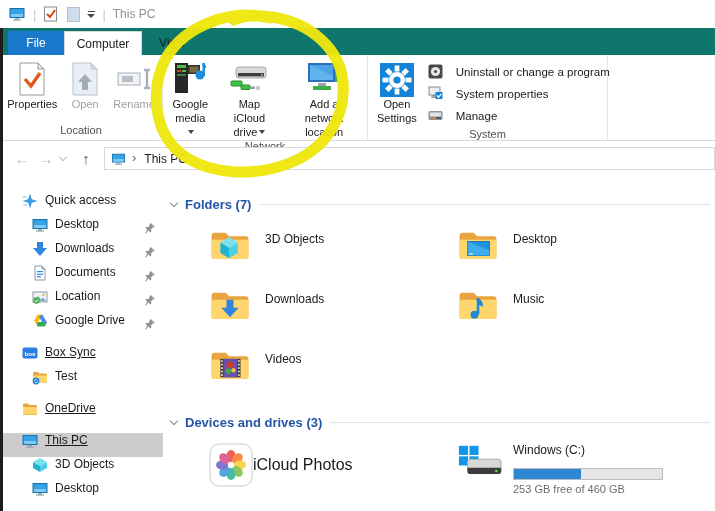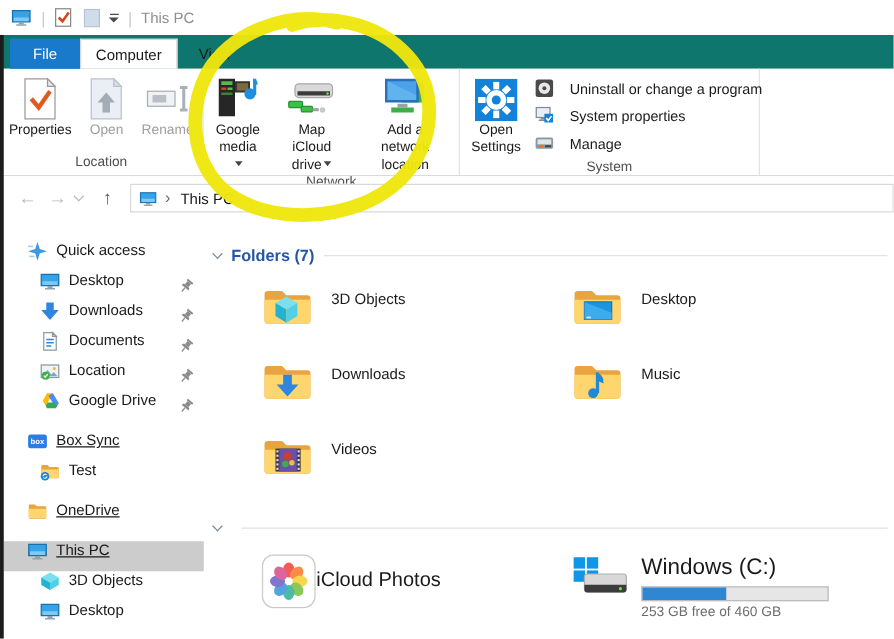--- a/index.html
+++ b/index.html
@@ -65,21 +65,21 @@
   .sect-chev { width:6px; height:6px; border-right:1.5px solid #7a8a99; border-bottom:1.5px solid #7a8a99; transform:rotate(45deg); margin:0 8px 3px 2px; }
   .sect-title { font-size:13px; color:#2456a5; white-space:nowrap;font-weight:bold; }
   .sect-line { flex:1; height:1px; background:#e2e2e2; margin-left:8px; margin-right:3px; }
   .tiles { display:grid; grid-template-columns:248px 1fr; margin:13px 0 0 40px; row-gap:20px; }
   .tile { display:flex; height:40px; }
   .tile .ticon { width:44px; height:40px; display:flex; align-items:flex-start; }
   .tile .tlabel { font-size:12px; margin:6px 0 0 12px; }
   .sect-space { height:27px; }
   .drive-tile { display:flex; height:44px; }
   .drive-info { margin-left:10px; }
-  .drive-name { font-size:18px; margin-bottom:5px; }
+  .drive-name { font-size:12px; margin-bottom:11px; }
   .cap-bar { width:150px; height:12px; background:#e6e6e6; border:1px solid #bcbcbc; }
   .cap-fill { height:100%; background:#2f86d2; }
   .drive-free { font-size:11px; color:#6d6d6d; margin-top:3px; }
 
   
   #annotation { position:absolute; left:0; top:0; width:715px; height:511px; pointer-events:none; z-index:40; }
 </style>
 </head>
 <body>
 
@@ -565,20 +565,21 @@
             </span>
           <span class="tlabel">Videos</span>
         </div>
         <div></div>
       </div>
 
       <div class="sect-space"></div>
 
       <div class="sect-header">
         <span class="sect-chev"></span>
+        <span class="sect-title">Devices and drives (3)</span>
         <span class="sect-line"></span>
       </div>
 
       <div class="tiles" style="margin-top:12px; row-gap:0;">
         <div class="drive-tile">
           <span class="ticon" style="height:44px">
             <svg width="44" height="44" viewBox="0 0 44 44">
               <rect x="1" y="1" width="42" height="42" rx="9" fill="#fff" stroke="#c9c9c9"></rect>
               <g opacity="0.88">
                 <ellipse cx="22" cy="13" rx="4.6" ry="6" fill="#f2453d"></ellipse>

